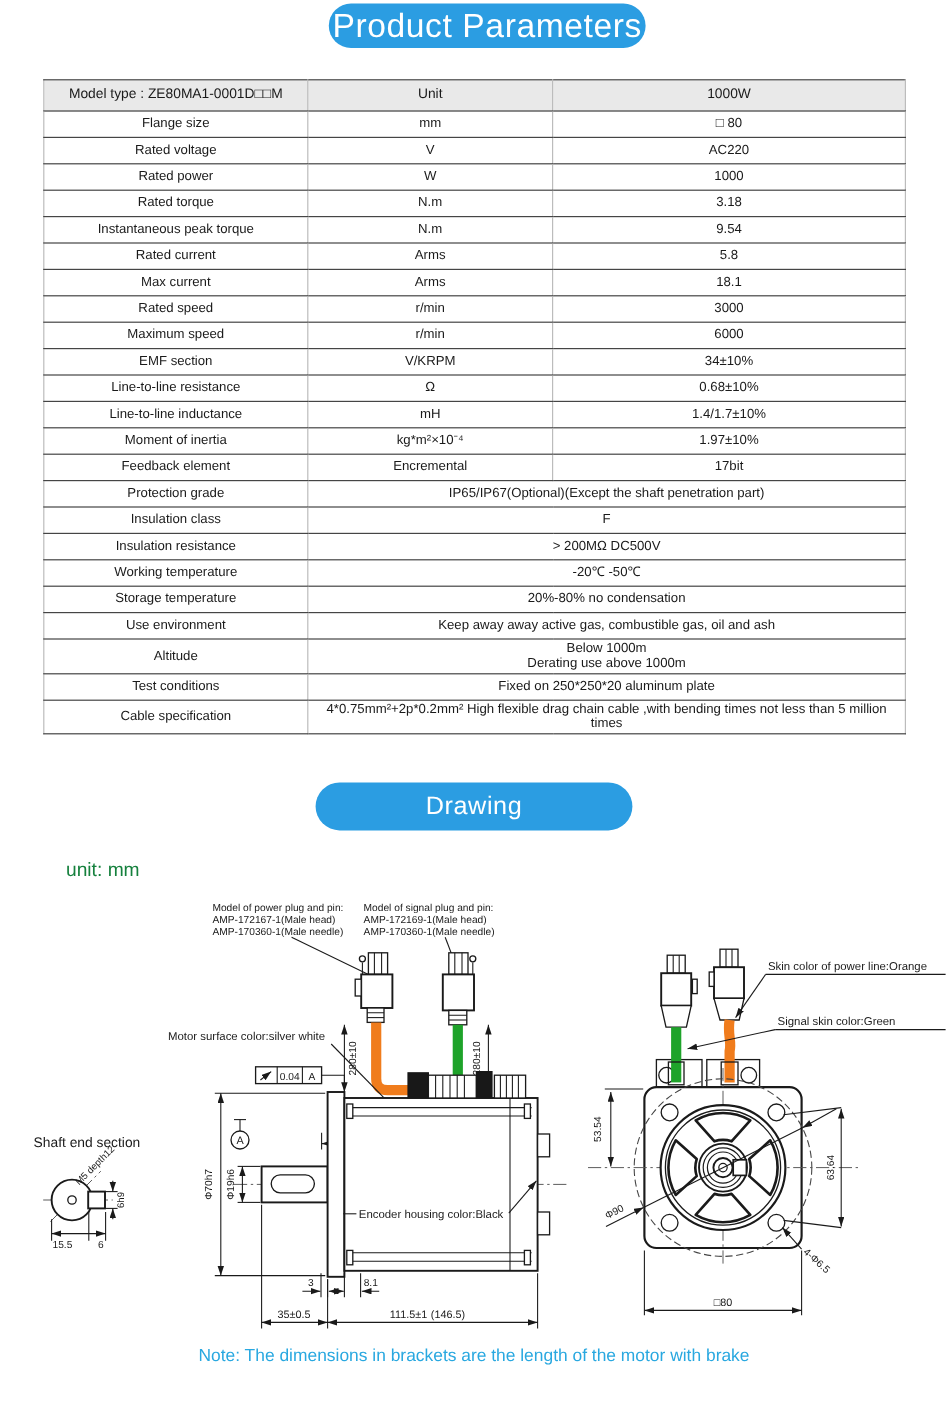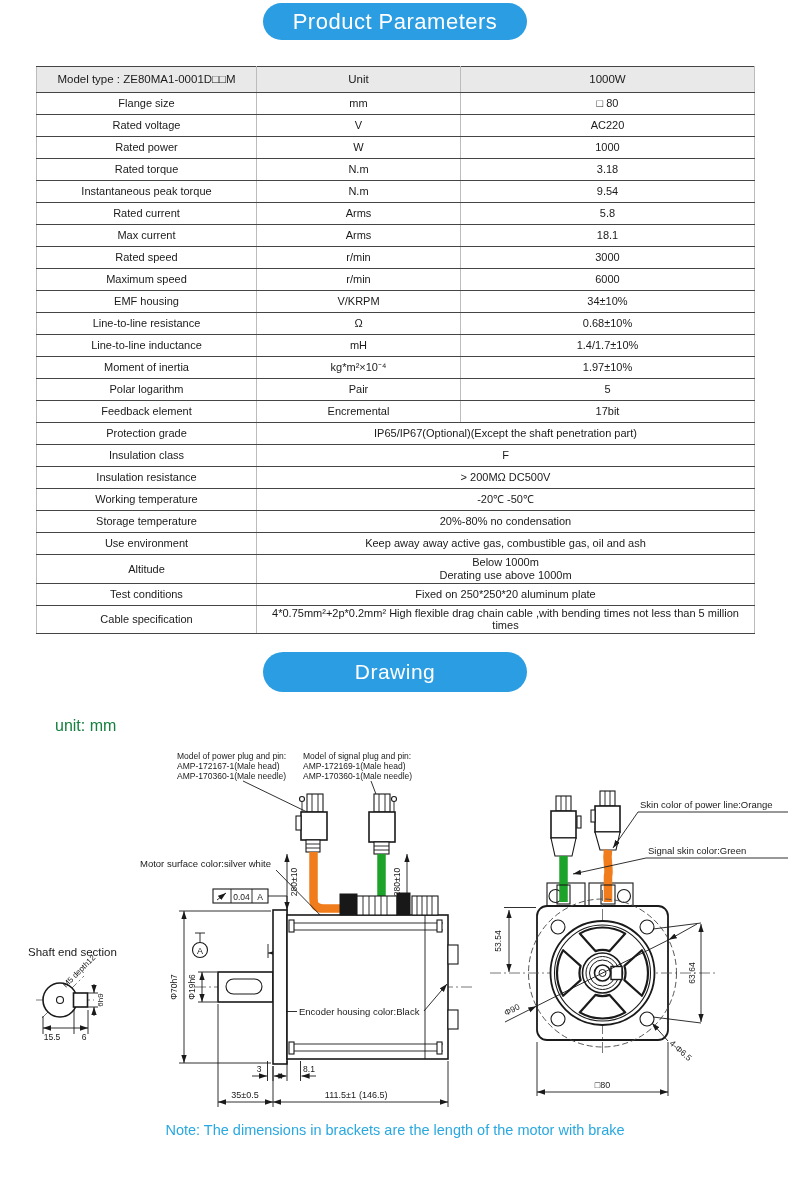--- a/index.html
+++ b/index.html
@@ -1,20 +1,20 @@
 <!DOCTYPE html>
 <html><head>
 <meta charset="utf-8">
 <style>
   html,body{margin:0;padding:0;background:#fff}
   .page{position:relative;width:790px;height:1180px;background:#fff;overflow:hidden;
         font-family:"Liberation Sans",sans-serif;color:#1a1a1a}
   .pill{position:absolute;background:#2b9de2;color:#fff;display:flex;align-items:center;
         justify-content:center;border-radius:20px;letter-spacing:.5px}
-  #pill1{left:263px;top:3px;width:264px;height:37px;font-size:22px}
+  #pill1{left:274px;top:3px;width:264px;height:37px;font-size:28px}
   #pill2{left:263px;top:652px;width:264px;height:40px;font-size:21px}
   table.params{position:absolute;left:36px;top:66px;width:718px;border-collapse:collapse;table-layout:fixed}
   .params th,.params td{border-top:1px solid #454545;border-bottom:1px solid #454545;
         border-left:1px solid #bcbcbc;border-right:1px solid #bcbcbc;
         text-align:center;vertical-align:middle;padding:1px 4px;font-size:11px;height:19px;line-height:1.12}
   .params th{background:#e9e9e9;font-size:11.5px;font-weight:normal;height:23px}
   .params td.two-line div{line-height:13px}
   .unitlab{position:absolute;left:55px;top:717px;font-size:16px;color:#15803d}
   .note{position:absolute;left:0;top:1122px;width:790px;text-align:center;
         font-size:14.5px;color:#29a8e0}
@@ -87,43 +87,38 @@
           <td>Rated speed</td>
           <td>r/min</td>
           <td>3000</td>
         </tr>
       <tr>
           <td>Maximum speed</td>
           <td>r/min</td>
           <td>6000</td>
         </tr>
       <tr>
-          <td>EMF housing</td>
+          <td>EMF section</td>
           <td>V/KRPM</td>
           <td>34±10%</td>
         </tr>
       <tr>
           <td>Line-to-line resistance</td>
           <td>Ω</td>
           <td>0.68±10%</td>
         </tr>
       <tr>
           <td>Line-to-line inductance</td>
           <td>mH</td>
           <td>1.4/1.7±10%</td>
         </tr>
       <tr>
           <td>Moment of inertia</td>
           <td>kg*m²×10⁻⁴</td>
           <td>1.97±10%</td>
-        </tr>
-      <tr>
-          <td>Polar logarithm</td>
-          <td>Pair</td>
-          <td>5</td>
         </tr>
       <tr>
           <td>Feedback element</td>
           <td>Encremental</td>
           <td>17bit</td>
         </tr>
       <tr>
           <td>Protection grade</td>
           <td colspan="2">IP65/IP67(Optional)(Except the shaft penetration part)</td>
         </tr>

